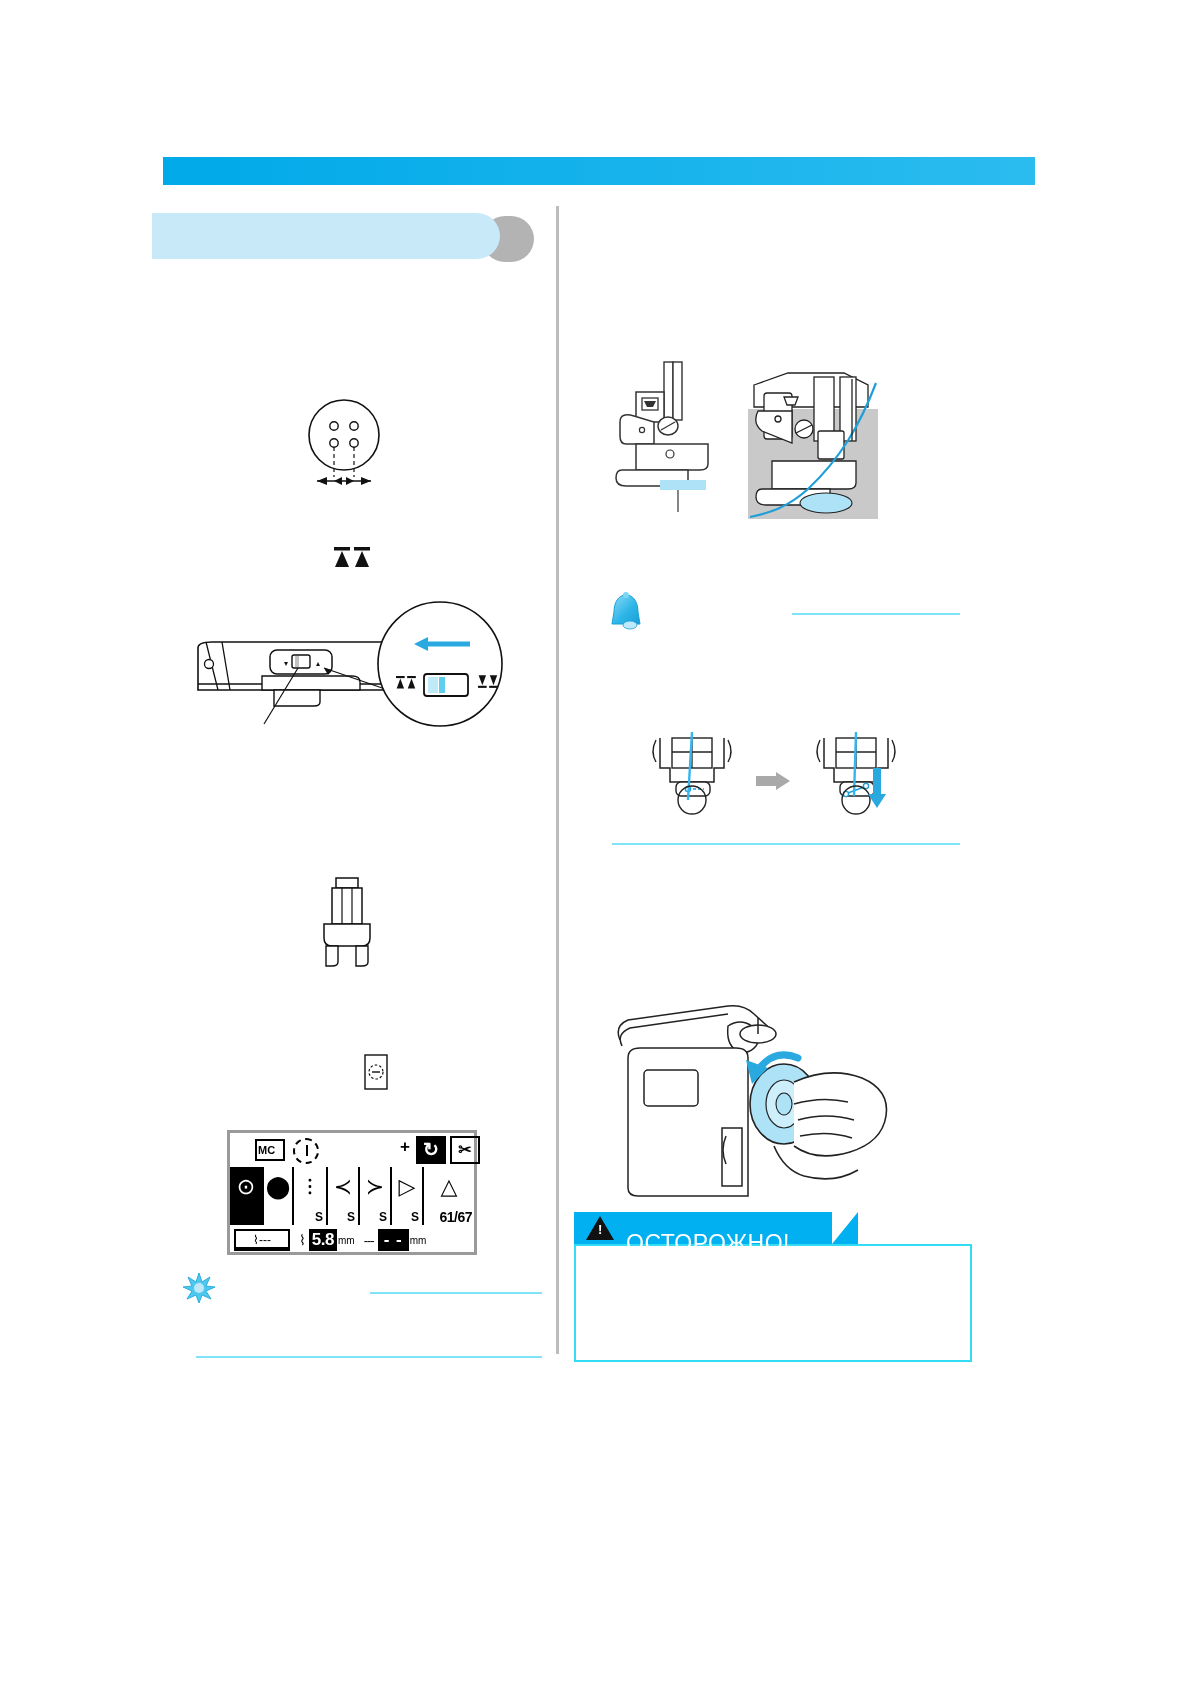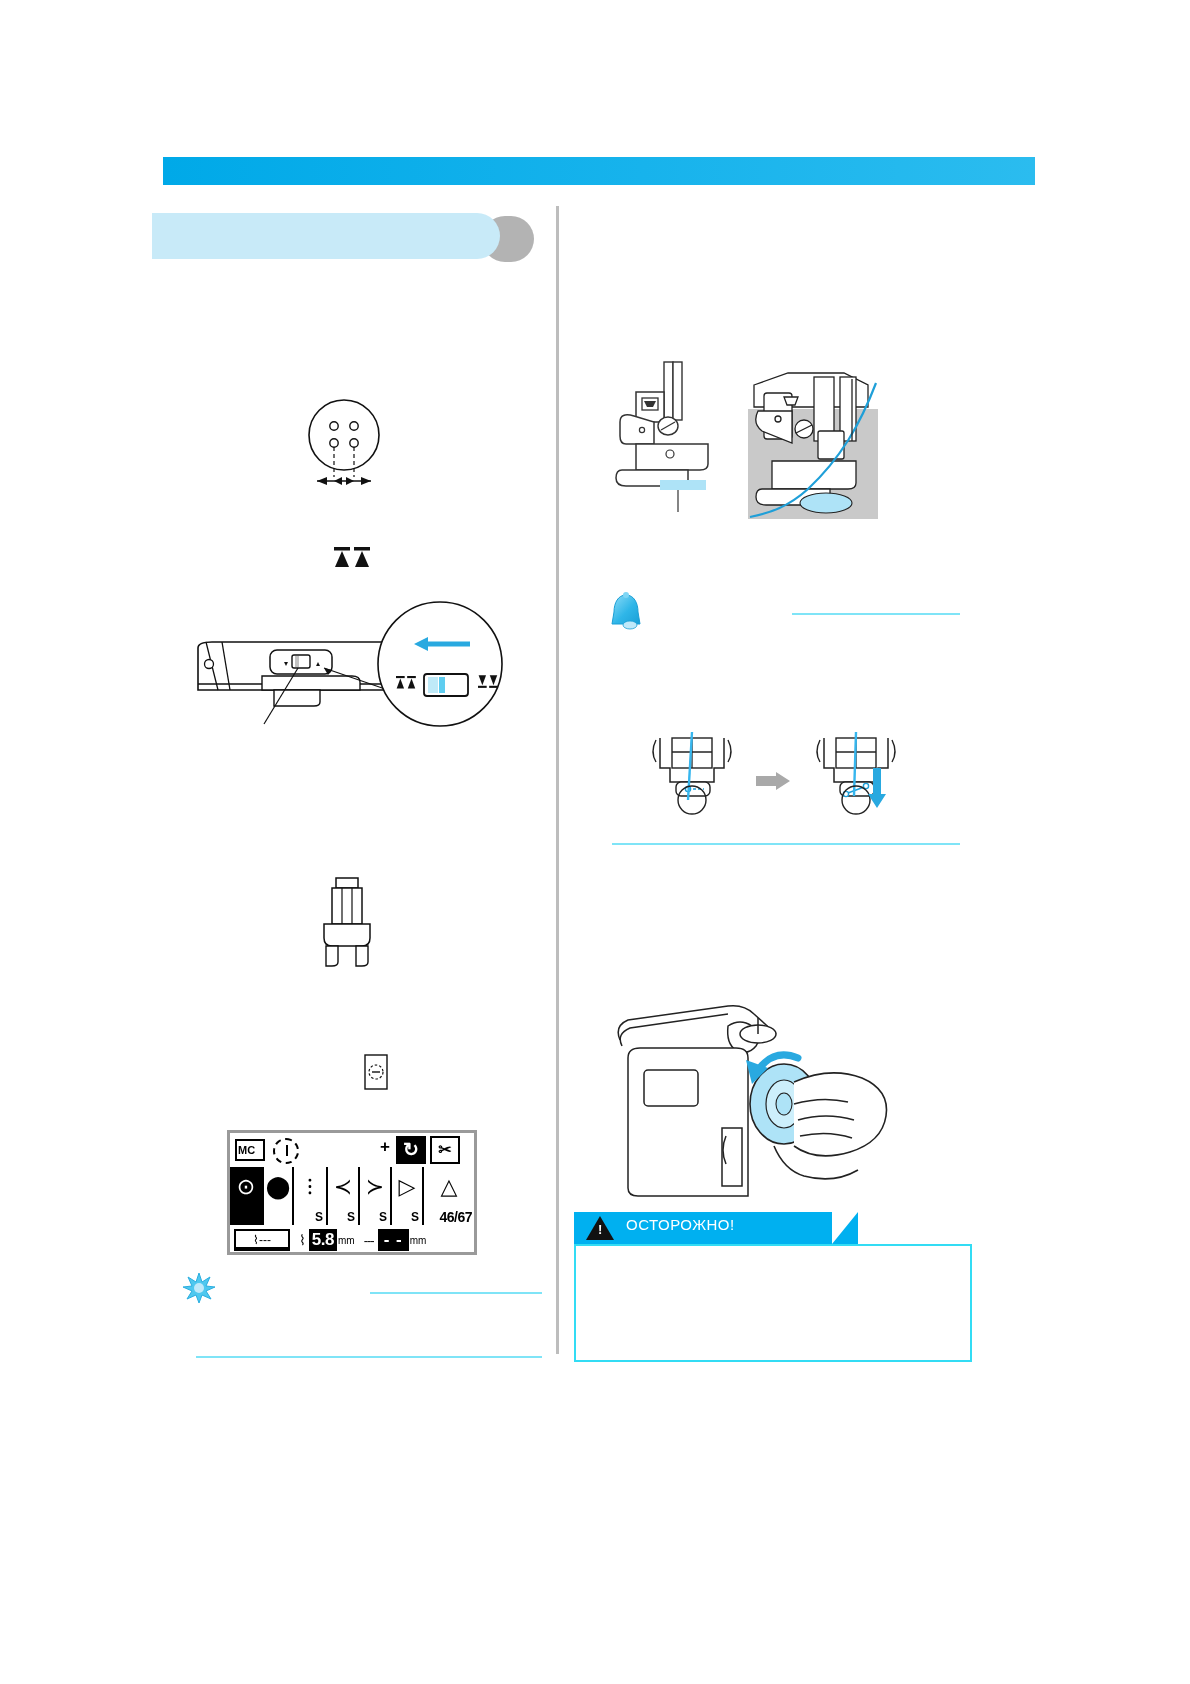--- a/index.html
+++ b/index.html
@@ -50,21 +50,21 @@
 
   .fig-foot{position:absolute;left:312px;top:876px;width:70px;height:92px;}
 
   .fig-key{position:absolute;left:362px;top:1052px;width:28px;height:40px;}
 
   
   .lcd{
     position:absolute;left:227px;top:1130px;width:250px;height:125px;
     border:3px solid #9a9a9a;background:#ffffff;box-sizing:border-box;
   }
-  .lcd-row1{position:relative;height:34px;border-bottom:0;}
+  .lcd-row1{position:relative;height:34px;border-bottom:0;margin-left:20px;}
   .lcd-row2{position:relative;height:58px;display:flex;}
   .lcd-row3{position:relative;height:30px;display:flex;align-items:center;}
 
   .lcd-memcard{
     position:absolute;left:5px;top:6px;width:30px;height:22px;border:2px solid #000;box-sizing:border-box;
     font-size:11px;font-weight:bold;line-height:18px;text-align:left;padding-left:1px;
   }
   .lcd-dial{
     position:absolute;left:43px;top:5px;width:26px;height:26px;border:2px dashed #000;border-radius:50%;
     box-sizing:border-box;
@@ -139,21 +139,21 @@
     border-width:0 0 32px 26px;border-color:transparent transparent #00b0f0 transparent;
   }
   .caution-tri{
     position:absolute;left:12px;top:4px;width:0;height:0;border-style:solid;
     border-width:0 14px 24px 14px;border-color:transparent transparent #111111 transparent;
   }
   .caution-tri-ex{
     position:absolute;left:24px;top:11px;color:#ffffff;font-size:13px;font-weight:bold;line-height:13px;
   }
   .caution-label{
-    position:absolute;left:52px;top:4px;color:#ffffff;font-size:15px;letter-spacing:.5px;
+    position:absolute;left:52px;top:18px;color:#ffffff;font-size:23px;letter-spacing:.5px;
   }
   .caution-box{
     margin-top:0;width:398px;height:118px;border:2px solid #32dcf4;box-sizing:border-box;
     padding:10px 14px;
   }
   .caution-text{font-size:12.5px;color:#111;line-height:1.5;}
   svg{overflow:visible;}
 </style>
 </head>
 <body>
@@ -292,21 +292,21 @@
       <div class="lcd-cell" style="width:32px">
         <div class="glyph">≻</div>
         <div class="slabel">S</div>
       </div>
       <div class="lcd-cell" style="width:32px">
         <div class="glyph">▷</div>
         <div class="slabel">S</div>
       </div>
       <div class="lcd-cell" style="width:50px;border-right:0">
         <div class="glyph">△</div>
-        <div class="lcd-count">46/67</div>
+        <div class="lcd-count">61/67</div>
       </div>
     </div>
 
     <div class="lcd-row3">
       <div class="lcd-modebox">⌇---</div>
       <div class="lcd-wsym">⌇</div>
       <div class="lcd-val">5.8</div>
       <div class="lcd-unit">mm</div>
       <div class="lcd-dashes">---</div>
       <div class="lcd-val2">- -</div>

